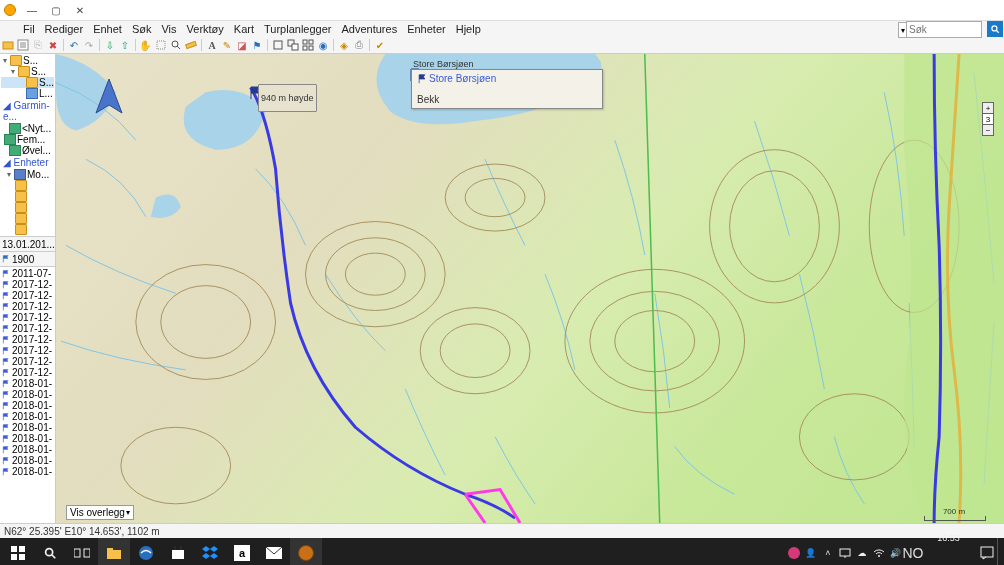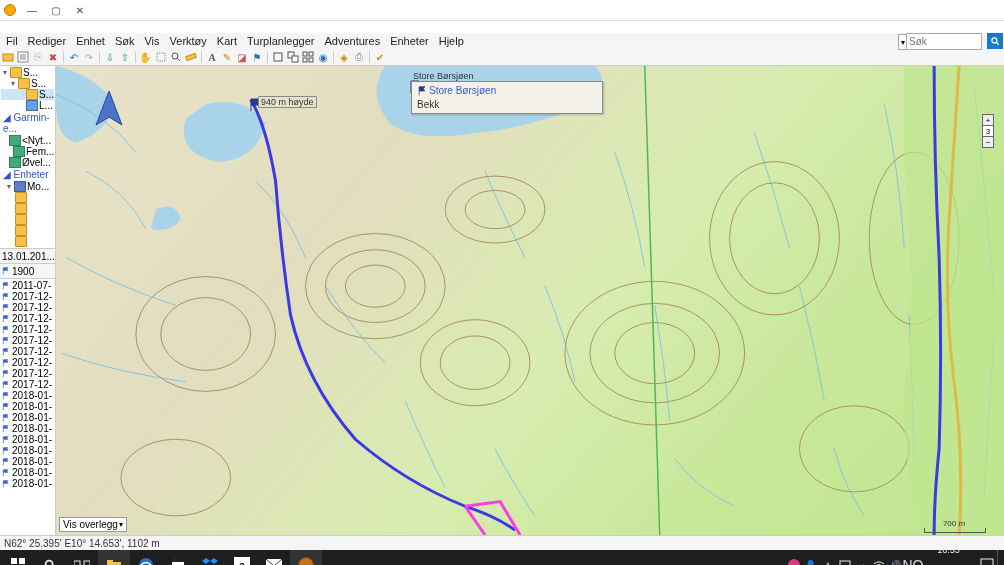--- a/index.html
+++ b/index.html
@@ -2,21 +2,21 @@
 <html><head>
 <meta charset="utf-8">
 <style>
 html,body{margin:0;padding:0;width:1004px;height:565px;font-family:"Segoe UI",Tahoma,sans-serif;font-size:11px;background:#fff;overflow:hidden;}
 
 .titlebar{height:20px;background:#fff;border-bottom:1px solid #ddd;display:flex;align-items:center;padding:0 4px;}
 .titlebar .tlogo{width:10px;height:10px;border-radius:50%;background:#ffa500;border:1px solid #c08000;margin-right:4px;}
 .titlebar .ttitle{font-size:11px;color:#333;flex:1;}
 .titlebar .win-btn{width:24px;height:18px;display:flex;align-items:center;justify-content:center;color:#444;font-size:10px;cursor:default;}
 
-.menubar{height:16px;background:#f5f5f5;display:flex;align-items:center;padding:0 1px;position:relative;margin-top:12px;}
+.menubar{height:16px;background:#f5f5f5;display:flex;align-items:center;padding:0 18px;position:relative;}
 .menubar .mitem{padding:0 5px;font-size:11px;color:#222;cursor:default;}
 .menubar .msearch{position:absolute;right:22px;top:0;height:15px;width:70px;font-size:10px;border:1px solid #aaa;padding:0 2px;}
 .menubar .msbtn{position:absolute;right:1px;top:0;width:16px;height:16px;background:#1979ca;display:flex;align-items:center;justify-content:center;}
 .menubar .msbtn svg{width:10px;height:10px;fill:#fff;}
 .menubar .mdrop{position:absolute;right:96px;top:1px;width:8px;height:14px;border:1px solid #aaa;font-size:8px;display:flex;align-items:center;justify-content:center;background:#fff;}
 
 .toolbar{height:16px;background:#f5f5f5;border-bottom:1px solid #ccc;display:flex;align-items:center;padding:0 2px;gap:3px;}
 .tbtn{width:12px;height:12px;display:flex;align-items:center;justify-content:center;font-size:10px;color:#555;cursor:default;}
 .tbtn svg{width:12px;height:12px;}
 .tsep{width:1px;height:12px;background:#ccc;margin:0 1px;}
@@ -40,25 +40,25 @@
 .listpane .flag{width:8px;height:8px;flex:0 0 auto;}
 .header-row{height:12px;border-bottom:1px solid #ccc;background:#f5f5f5;display:flex;align-items:center;padding:1px 2px;font-size:10px;}
 .header-row .hflag{width:8px;height:8px;margin-right:2px;}
 
 .map{flex:1;position:relative;overflow:hidden;background:linear-gradient(130deg,#e8e2c9 0%,#e3ddbf 30%,#d8ecb0 55%,#c8e89a 75%,#bfe690 100%);}
 .map svg.bg{position:absolute;inset:0;width:100%;height:100%;}
 .marker{position:absolute;}
 .flagsvg{width:14px;height:14px;}
 .tooltip{position:absolute;left:355px;top:15px;width:180px;background:#f3f1e8;border:1px solid #888;padding:3px 5px;font-size:10px;color:#222;box-shadow:1px 1px 2px rgba(0,0,0,0.2);}
 .tooltip .t-title{color:#3a5bd8;font-size:10px;display:flex;align-items:center;gap:2px;}
-.tooltip .t-sub{color:#333;font-size:10px;margin-top:3px;}
+.tooltip .t-sub{color:#333;font-size:10px;margin-top:10px;}
 .tooltip .t-hint{color:#666;font-size:9px;margin-top:8px;}
-.maplabel{position:absolute;font-size:9px;color:#333;background:#e6e2cd;border:1px solid #888;padding:0 2px;border-radius:1px;}
+.maplabel{position:absolute;font-size:9px;color:#333;background:#e6e2cd;border:1px solid #888;padding:8px 2px;border-radius:1px;}
 .dirarrow{position:absolute;left:38px;top:25px;}
-.overlay{position:absolute;left:3px;bottom:3px;width:60px;height:13px;background:#fff;border:1px solid #999;font-size:10px;display:flex;align-items:center;justify-content:space-between;padding:0 3px;}
+.overlay{position:absolute;left:10px;bottom:3px;width:60px;height:13px;background:#fff;border:1px solid #999;font-size:10px;display:flex;align-items:center;justify-content:space-between;padding:0 3px;}
 .scalebar{position:absolute;right:20px;bottom:5px;width:60px;height:10px;}
 .scalebar .bar{height:4px;border:1px solid #555;border-top:none;width:100%;}
 .scalebar .txt{text-align:center;font-size:8px;color:#333;line-height:8px;}
 .zoomstrip{position:absolute;right:10px;top:48px;width:12px;}
 .zoomstrip .seg{height:10px;border:1px solid #666;background:#eee;font-size:8px;display:flex;align-items:center;justify-content:center;margin-bottom:-1px;}
 
 .status{height:14px;background:#f5f5f5;border-top:1px solid #ccc;font-size:10px;display:flex;align-items:center;padding:0 4px;color:#333;}
 
 .taskbar{height:30px;background:#1f1f1f;display:flex;align-items:center;padding:0 2px;gap:0;}
 .taskbar .tkbtn{width:32px;height:30px;display:flex;align-items:center;justify-content:center;color:#eee;font-size:14px;cursor:default;}
@@ -194,21 +194,21 @@
       <div class="node" style="padding-left:16px">
           <span class="toggle"></span>
           <span class="ic listico"></span>
           <span class="lbl">L...</span>
         </div>
       <div class="hd">◢ <span>Garmin-e...</span></div>
       <div class="node" style="padding-left:8px">
           <span class="ic devico"></span>
           <span class="lbl">&lt;Nyt...</span>
         </div>
-      <div class="node" style="padding-left:12px">
+      <div class="node" style="padding-left:3px">
           <span class="ic devico"></span>
           <span class="lbl">Fem...</span>
         </div>
       <div class="node" style="padding-left:8px">
           <span class="ic devico"></span>
           <span class="lbl">Øvel...</span>
         </div>
       <div class="hd">◢ <span>Enheter</span></div>
       <div class="node" style="padding-left:4px">
           <span class="toggle">▾</span>

